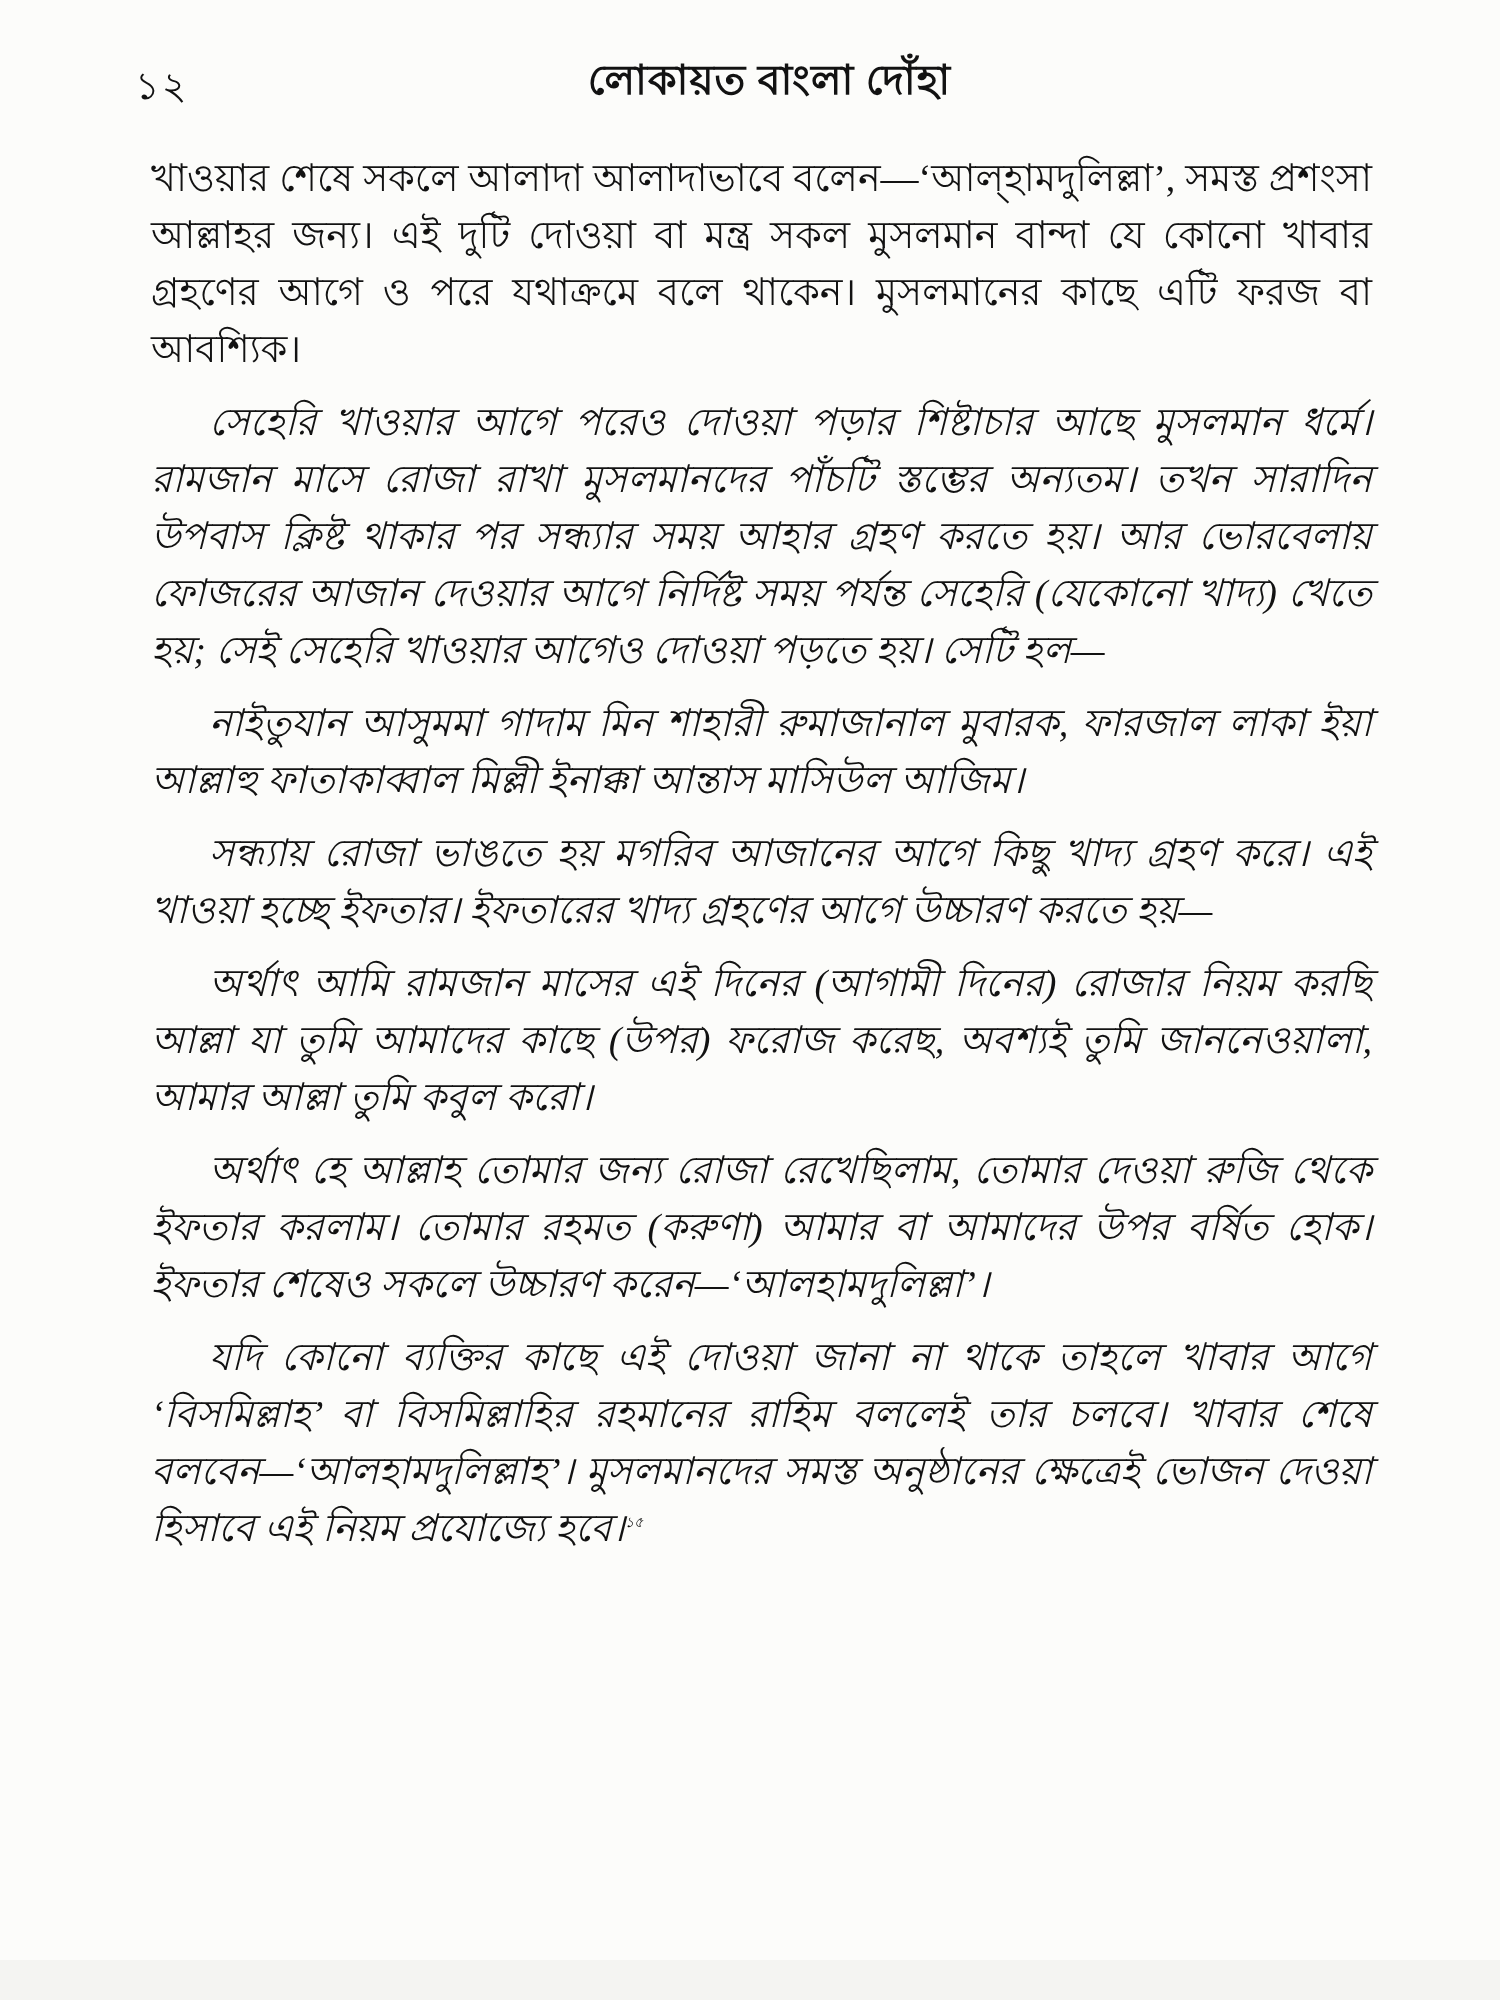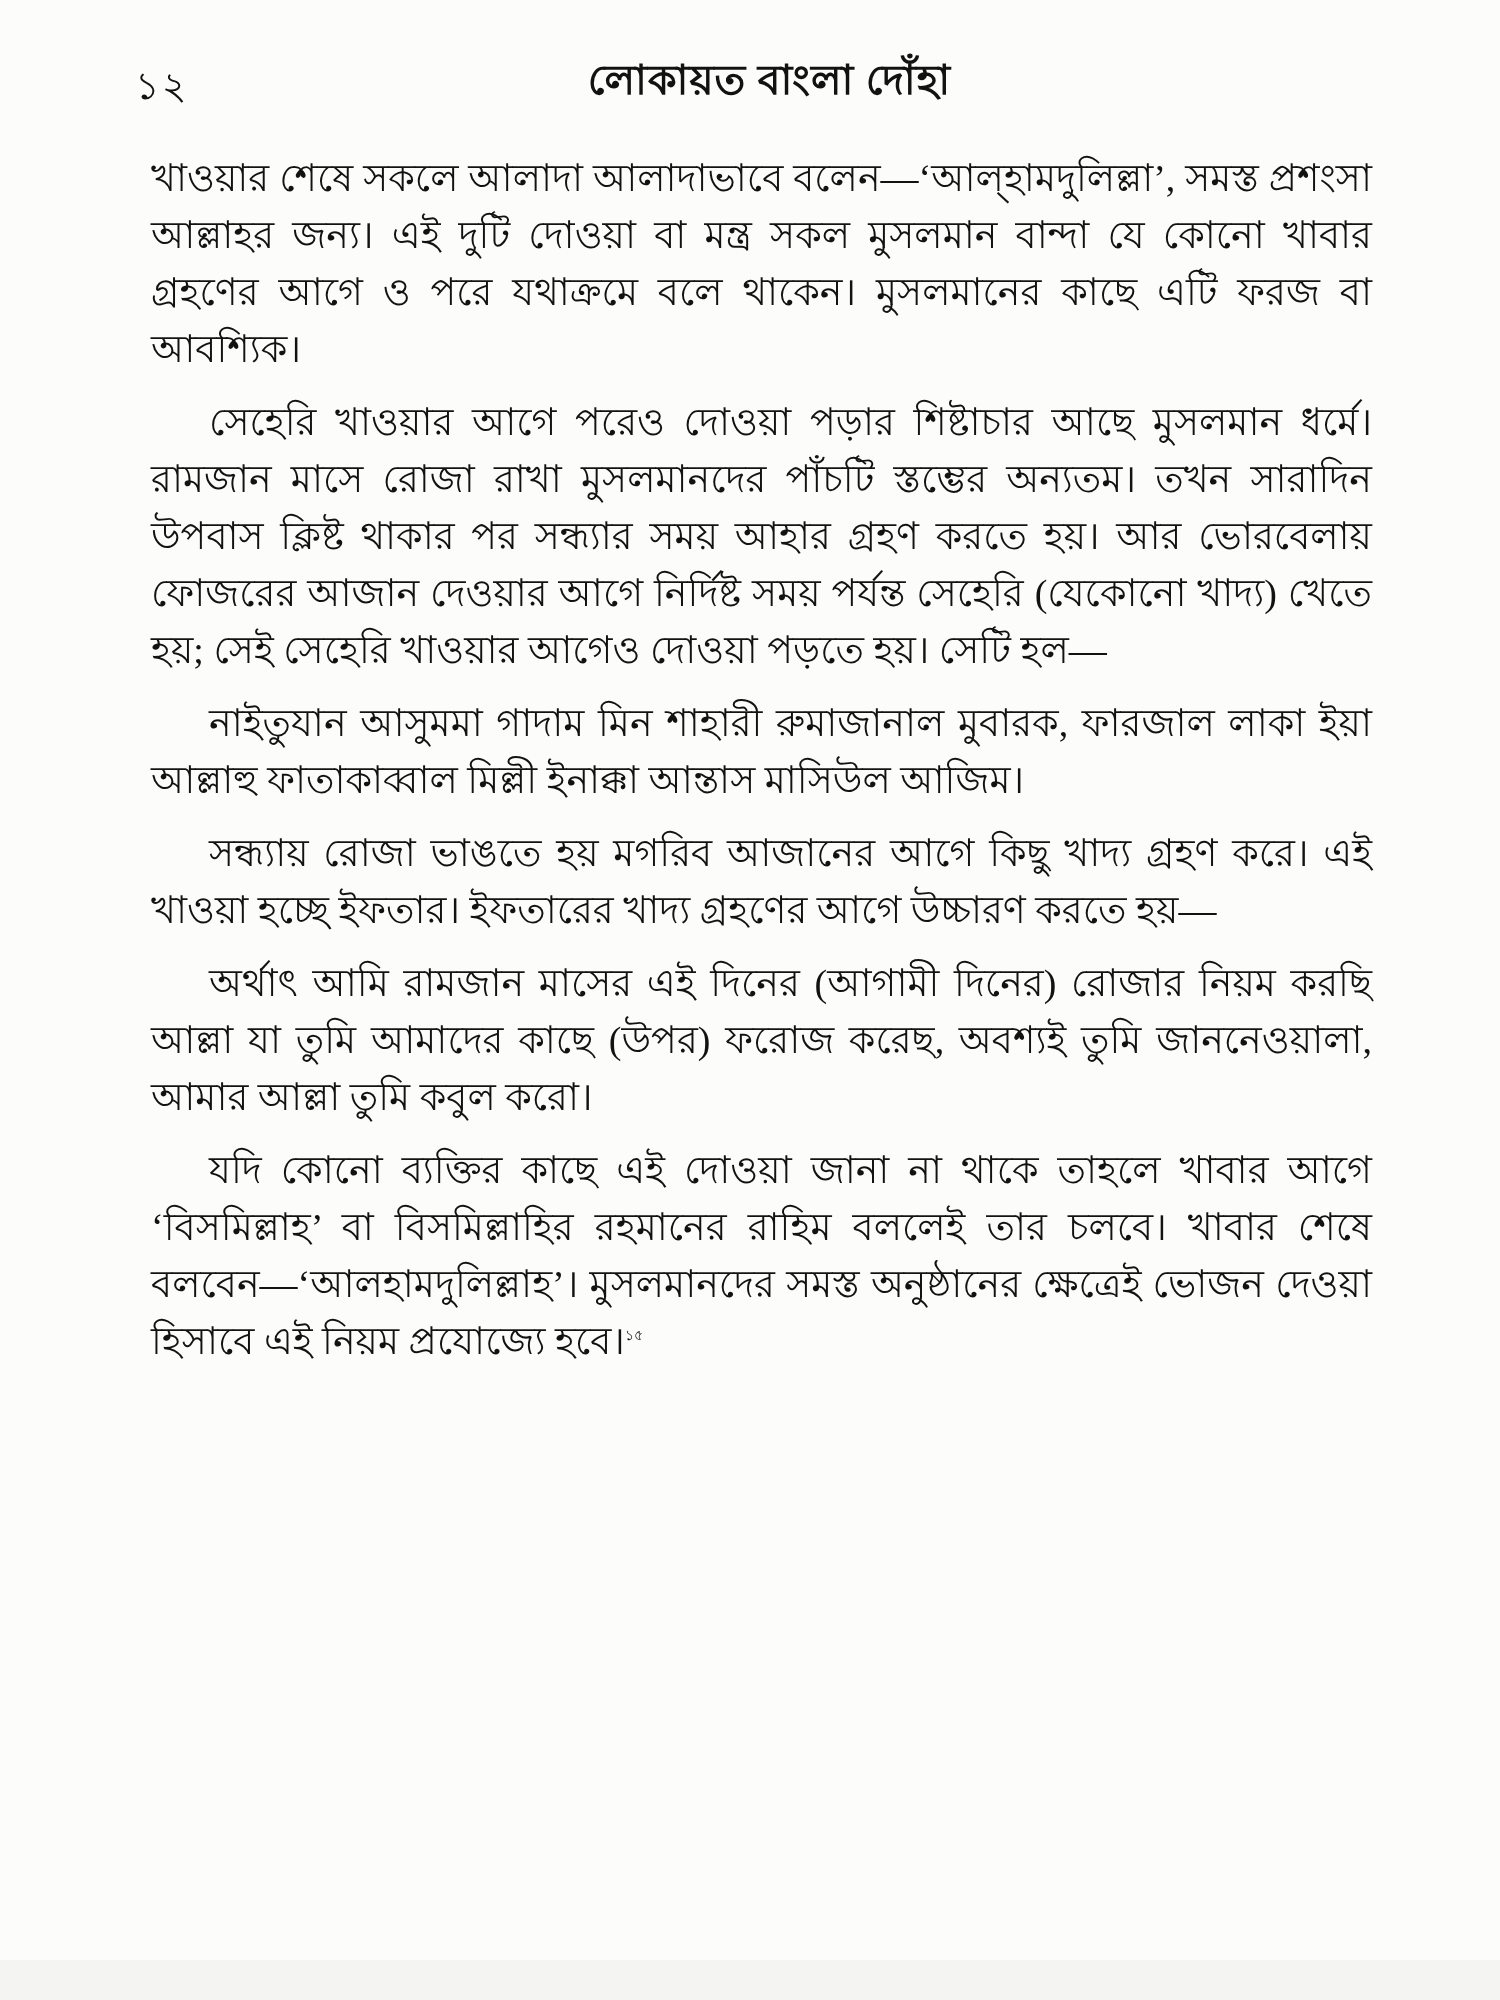--- a/index.html
+++ b/index.html
@@ -44,20 +44,21 @@
     font-size: 38px;
     line-height: 57px;
     text-align: justify;
     text-justify: inter-word;
   }
   .para {
     margin: 16px;
   }
   .para.indent {
     text-indent: 58px;
+    font-style: italic;
   }
   .fn {
     font-size: 14px;
     line-height: 0;
     vertical-align: 14px;
   }
 </style>
 </head>
 <body>
 
@@ -67,16 +68,17 @@
     <span class="page-number">১২</span>
     <span class="running-header">লোকায়ত বাংলা দোঁহা</span>
   </div>
 
   <div class="body-text">
     <p class="para">খাওয়ার শেষে সকলে আলাদা আলাদাভাবে বলেন—‘আল্‌হামদুলিল্লা’, সমস্ত প্রশংসা আল্লাহর জন্য। এই দুটি দোওয়া বা মন্ত্র সকল মুসলমান বান্দা যে কোনো খাবার গ্রহণের আগে ও পরে যথাক্রমে বলে থাকেন। মুসলমানের কাছে এটি ফরজ বা আবশ্যিক।</p>
     <p class="para indent">সেহেরি খাওয়ার আগে পরেও দোওয়া পড়ার শিষ্টাচার আছে মুসলমান ধর্মে। রামজান মাসে রোজা রাখা মুসলমানদের পাঁচটি স্তম্ভের অন্যতম। তখন সারাদিন উপবাস ক্লিষ্ট থাকার পর সন্ধ্যার সময় আহার গ্রহণ করতে হয়। আর ভোরবেলায় ফোজরের আজান দেওয়ার আগে নির্দিষ্ট সময় পর্যন্ত সেহেরি (যেকোনো খাদ্য) খেতে হয়; সেই সেহেরি খাওয়ার আগেও দোওয়া পড়তে হয়। সেটি হল—</p>
     <p class="para indent">নাইতুযান আসুমমা গাদাম মিন শাহারী রুমাজানাল মুবারক, ফারজাল লাকা ইয়া আল্লাহু ফাতাকাব্বাল মিল্লী ইনাক্কা আন্তাস মাসিউল আজিম।</p>
     <p class="para indent">সন্ধ্যায় রোজা ভাঙতে হয় মগরিব আজানের আগে কিছু খাদ্য গ্রহণ করে। এই খাওয়া হচ্ছে ইফতার। ইফতারের খাদ্য গ্রহণের আগে উচ্চারণ করতে হয়—</p>
     <p class="para indent">অর্থাৎ আমি রামজান মাসের এই দিনের (আগামী দিনের) রোজার নিয়ম করছি আল্লা যা তুমি আমাদের কাছে (উপর) ফরোজ করেছ, অবশ্যই তুমি জাননেওয়ালা, আমার আল্লা তুমি কবুল করো।</p>
+    <p class="para indent">অর্থাৎ হে আল্লাহ তোমার জন্য রোজা রেখেছিলাম, তোমার দেওয়া রুজি থেকে ইফতার করলাম। তোমার রহমত (করুণা) আমার বা আমাদের উপর বর্ষিত হোক। ইফতার শেষেও সকলে উচ্চারণ করেন—‘আলহামদুলিল্লা’।</p>
     <p class="para indent"><span>যদি কোনো ব্যক্তির কাছে এই দোওয়া জানা না থাকে তাহলে খাবার আগে ‘বিসমিল্লাহ’ বা বিসমিল্লাহির রহমানের রাহিম বললেই তার চলবে। খাবার শেষে বলবেন—‘আলহামদুলিল্লাহ’। মুসলমানদের সমস্ত অনুষ্ঠানের ক্ষেত্রেই ভোজন দেওয়া হিসাবে এই নিয়ম প্রযোজ্যে হবে।</span><sup class="fn">১৫</sup></p>
   </div>
 
 </div>
 
 </body></html>

